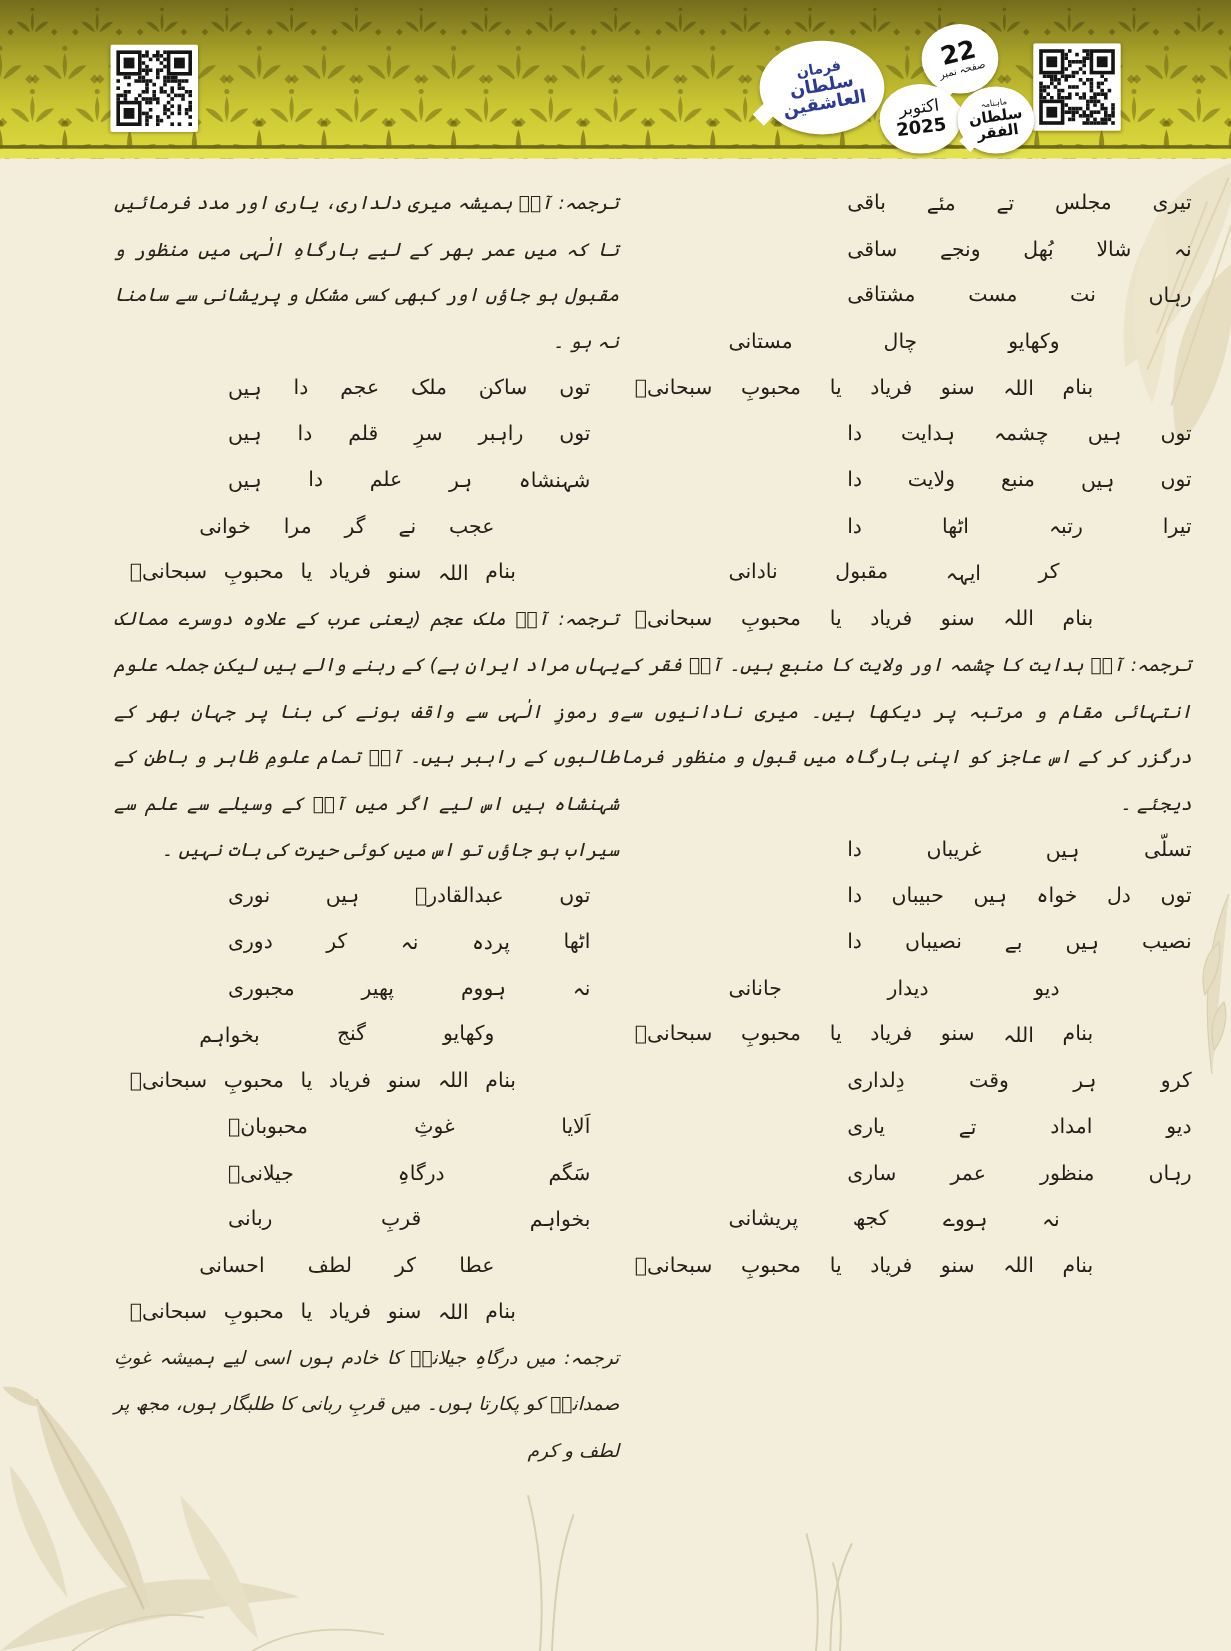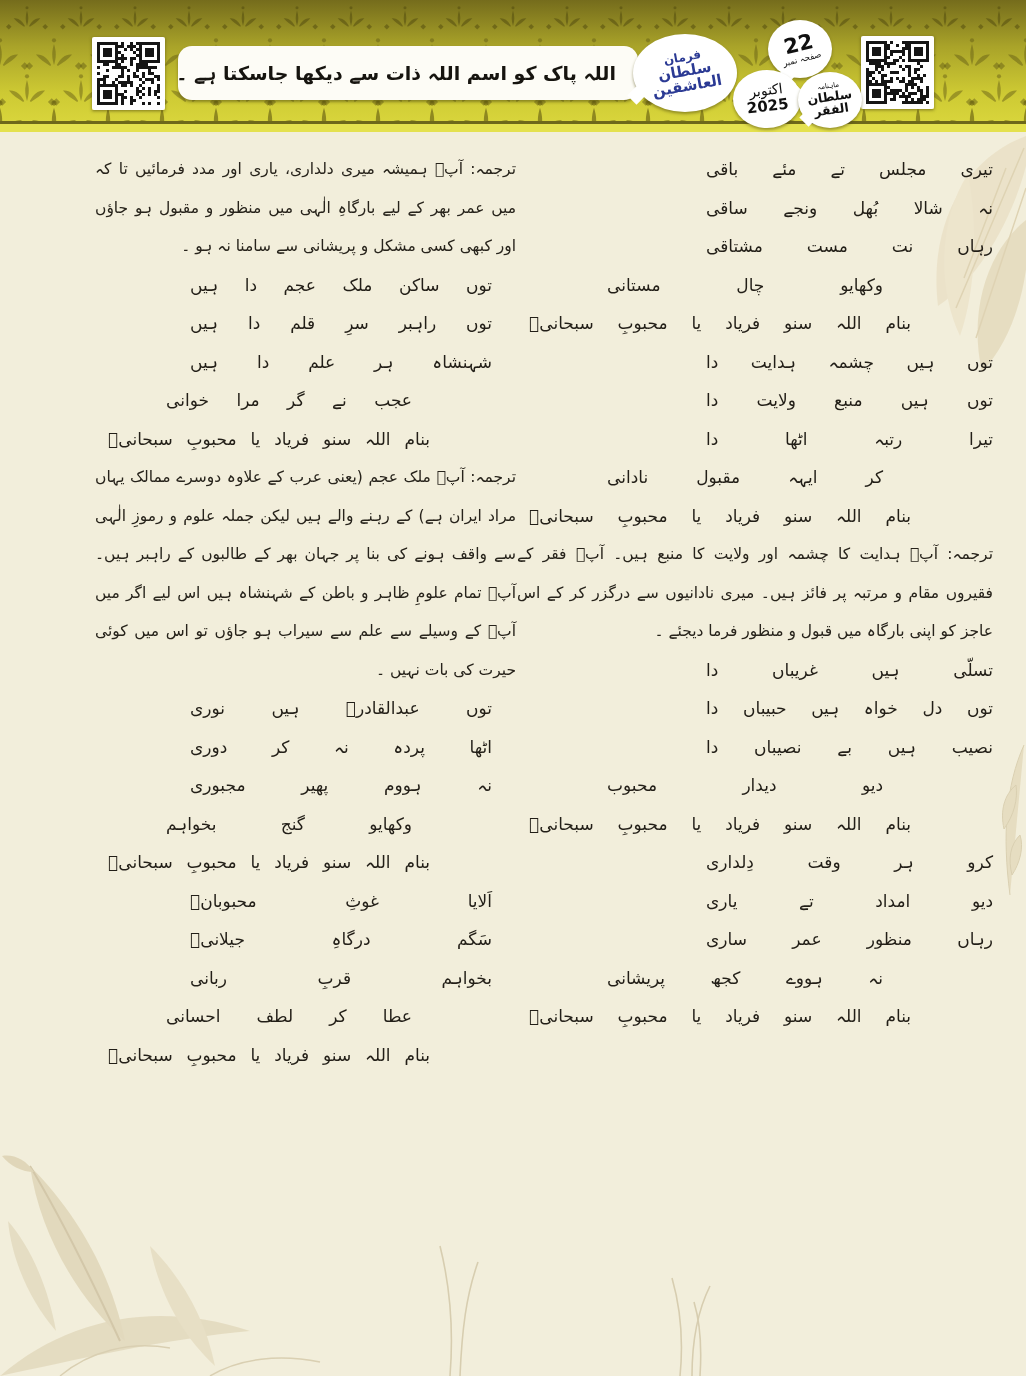--- a/index.html
+++ b/index.html
@@ -39,21 +39,21 @@
   .blogo .tail{left:4px;bottom:4px;}
   .blogo-inner{transform:rotate(-8deg);direction:rtl;line-height:1.05;z-index:1;}
   .blogo-small{display:block;font-size:7px;color:#101010;}
   .blogo-large{display:block;font-size:12.5px;font-weight:bold;color:#101010;}
   
   .wm{position:absolute;pointer-events:none;}
   
   .col{position:absolute;top:150px;direction:rtl;}
   .col-right{right:33px;width:476px;}
   .col-left{left:95px;width:421px;}
-  .prose{font-size:15.5px;line-height:38.5px;text-align:justify;color:#27231b;}
+  .prose{font-size:15.5px;line-height:38.5px;text-align:justify;color:#27231b;font-style:italic;}
   .stanza{margin:0;}
   .verse-line{height:38.5px;display:flex;justify-content:space-between;align-items:center;
               font-size:17px;color:#221e17;}
   .verse-line .vw{white-space:nowrap;}
   .col-right .v-top{width:287px;}
   .col-right .v-mid{width:276px;margin-right:110px;}
   .col-right .v-naam{width:382px;margin-right:82px;}
   .col-left .v-top{width:302px;margin-right:24px;}
   .col-left .v-mid{width:246px;margin-right:104px;}
   .col-left .v-naam{width:322px;margin-right:86px;}
@@ -441,23 +441,20 @@
       <rect x="8" y="8" width="15" height="15" fill="#ffffff"></rect>
       <rect x="11" y="11" width="9" height="9" fill="#151515"></rect>
       <rect x="47" y="5" width="21" height="21" fill="#151515"></rect>
       <rect x="50" y="8" width="15" height="15" fill="#ffffff"></rect>
       <rect x="53" y="11" width="9" height="9" fill="#151515"></rect>
       <rect x="5" y="47" width="21" height="21" fill="#151515"></rect>
       <rect x="8" y="50" width="15" height="15" fill="#ffffff"></rect>
       <rect x="11" y="53" width="9" height="9" fill="#151515"></rect>
     </svg>
 
-  <div class="pill">
-    <span class="pill-text">اللہ پاک کو اسم اللہ ذات سے دیکھا جاسکتا ہے ۔</span>
-  </div>
 
   <div class="bubble farman">
     <div class="tail"></div>
     <div class="farman-inner">
       <span class="farman-small">فرمان</span>
       <span class="farman-large">سلطان العاشقین</span>
     </div>
   </div>
 
   <div class="bubble b22">
@@ -592,21 +589,21 @@
         <div class="verse-line v-naam">
           <span class="vw">بنام</span>
           <span class="vw">اللہ</span>
           <span class="vw">سنو</span>
           <span class="vw">فریاد</span>
           <span class="vw">یا</span>
           <span class="vw">محبوبِ</span>
           <span class="vw">سبحانیؒ</span>
         </div>
       </div>
-      <div class="prose">ترجمہ: آپؒ ہدایت کا چشمہ اور ولایت کا منبع ہیں۔ آپؒ فقر کے فقیروں مقام و مرتبہ پر فائز ہیں۔ میری نادانیوں سے درگزر کر کے اس عاجز کو اپنی بارگاہ میں قبول و منظور فرما دیجئے ۔</div>
+      <div class="prose">ترجمہ: آپؒ ہدایت کا چشمہ اور ولایت کا منبع ہیں۔ آپؒ فقر کے انتہائی مقام و مرتبہ پر دیکھا ہیں۔ میری نادانیوں سے درگزر کر کے اس عاجز کو اپنی بارگاہ میں قبول و منظور فرما دیجئے ۔</div>
       <div class="stanza">
         <div class="verse-line v-top">
           <span class="vw">تسلّی</span>
           <span class="vw">ہیں</span>
           <span class="vw">غریباں</span>
           <span class="vw">دا</span>
         </div>
         <div class="verse-line v-top">
           <span class="vw">توں</span>
           <span class="vw">دل</span>
@@ -618,21 +615,21 @@
         <div class="verse-line v-top">
           <span class="vw">نصیب</span>
           <span class="vw">ہیں</span>
           <span class="vw">بے</span>
           <span class="vw">نصیباں</span>
           <span class="vw">دا</span>
         </div>
         <div class="verse-line v-mid">
           <span class="vw">دیو</span>
           <span class="vw">دیدار</span>
-          <span class="vw">محبوب</span>
+          <span class="vw">جانانی</span>
         </div>
         <div class="verse-line v-naam">
           <span class="vw">بنام</span>
           <span class="vw">اللہ</span>
           <span class="vw">سنو</span>
           <span class="vw">فریاد</span>
           <span class="vw">یا</span>
           <span class="vw">محبوبِ</span>
           <span class="vw">سبحانیؒ</span>
         </div>
@@ -777,15 +774,16 @@
         <div class="verse-line v-naam">
           <span class="vw">بنام</span>
           <span class="vw">اللہ</span>
           <span class="vw">سنو</span>
           <span class="vw">فریاد</span>
           <span class="vw">یا</span>
           <span class="vw">محبوبِ</span>
           <span class="vw">سبحانیؒ</span>
         </div>
       </div>
+      <div class="prose">ترجمہ: میں درگاہِ جیلانیؓ کا خادم ہوں اسی لیے ہمیشہ غوثِ صمدانیؒ کو پکارتا ہوں۔ میں قربِ ربانی کا طلبگار ہوں، مجھ پر لطف و کرم</div>
     </div>
 
 </div>
 
 </body></html>

